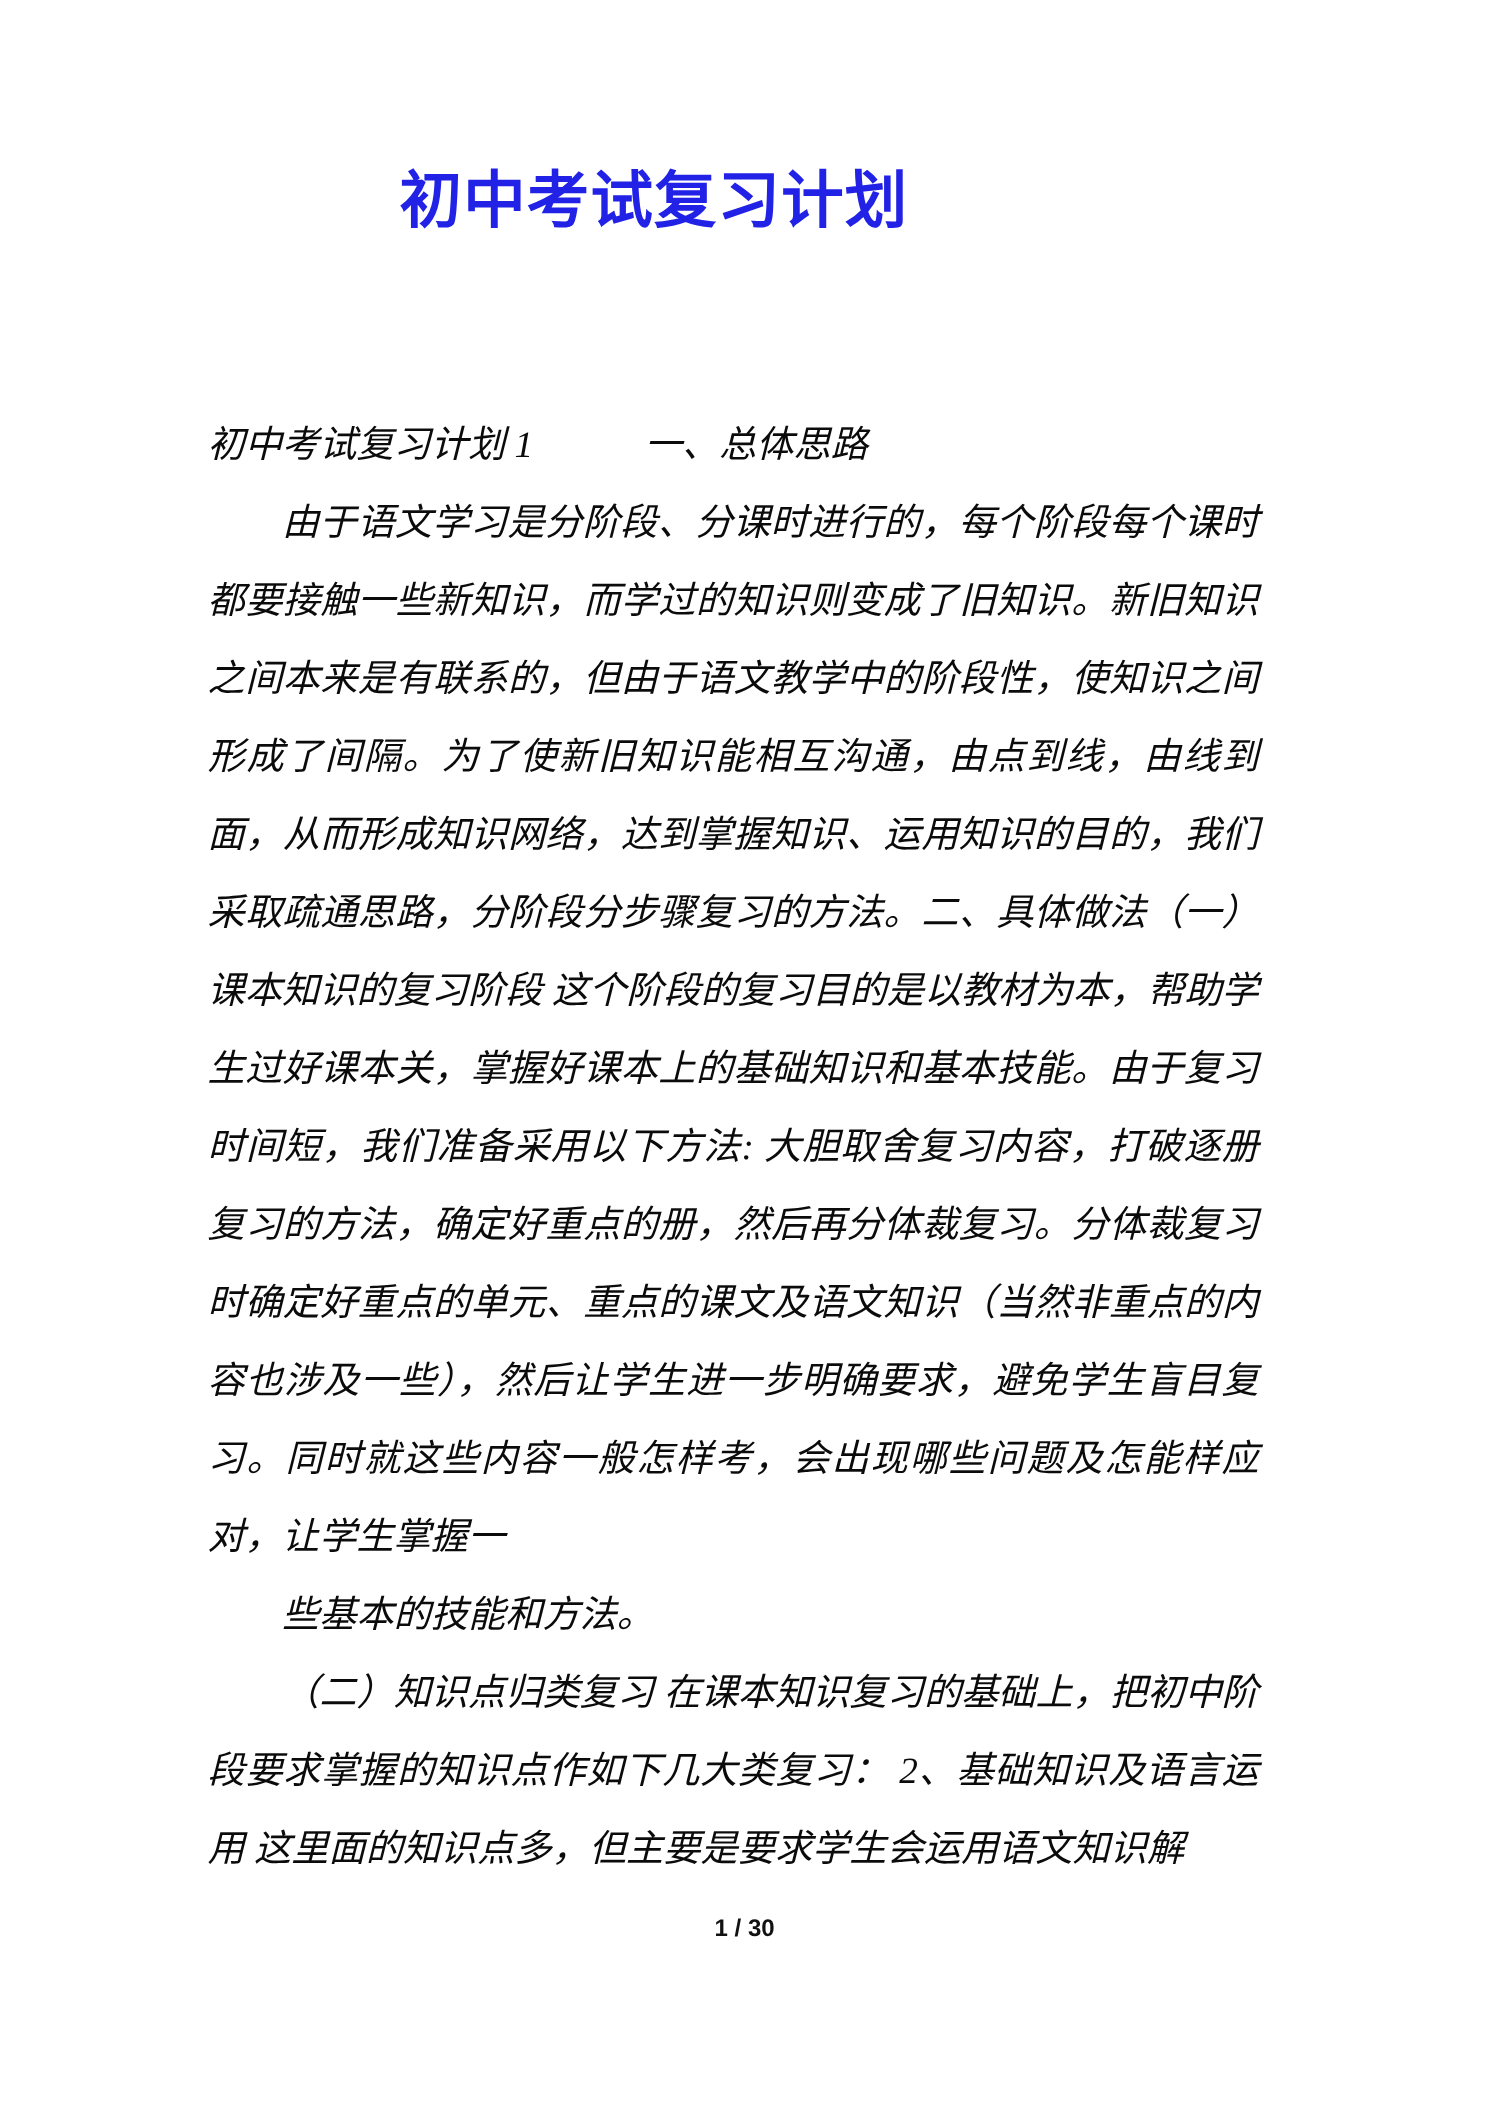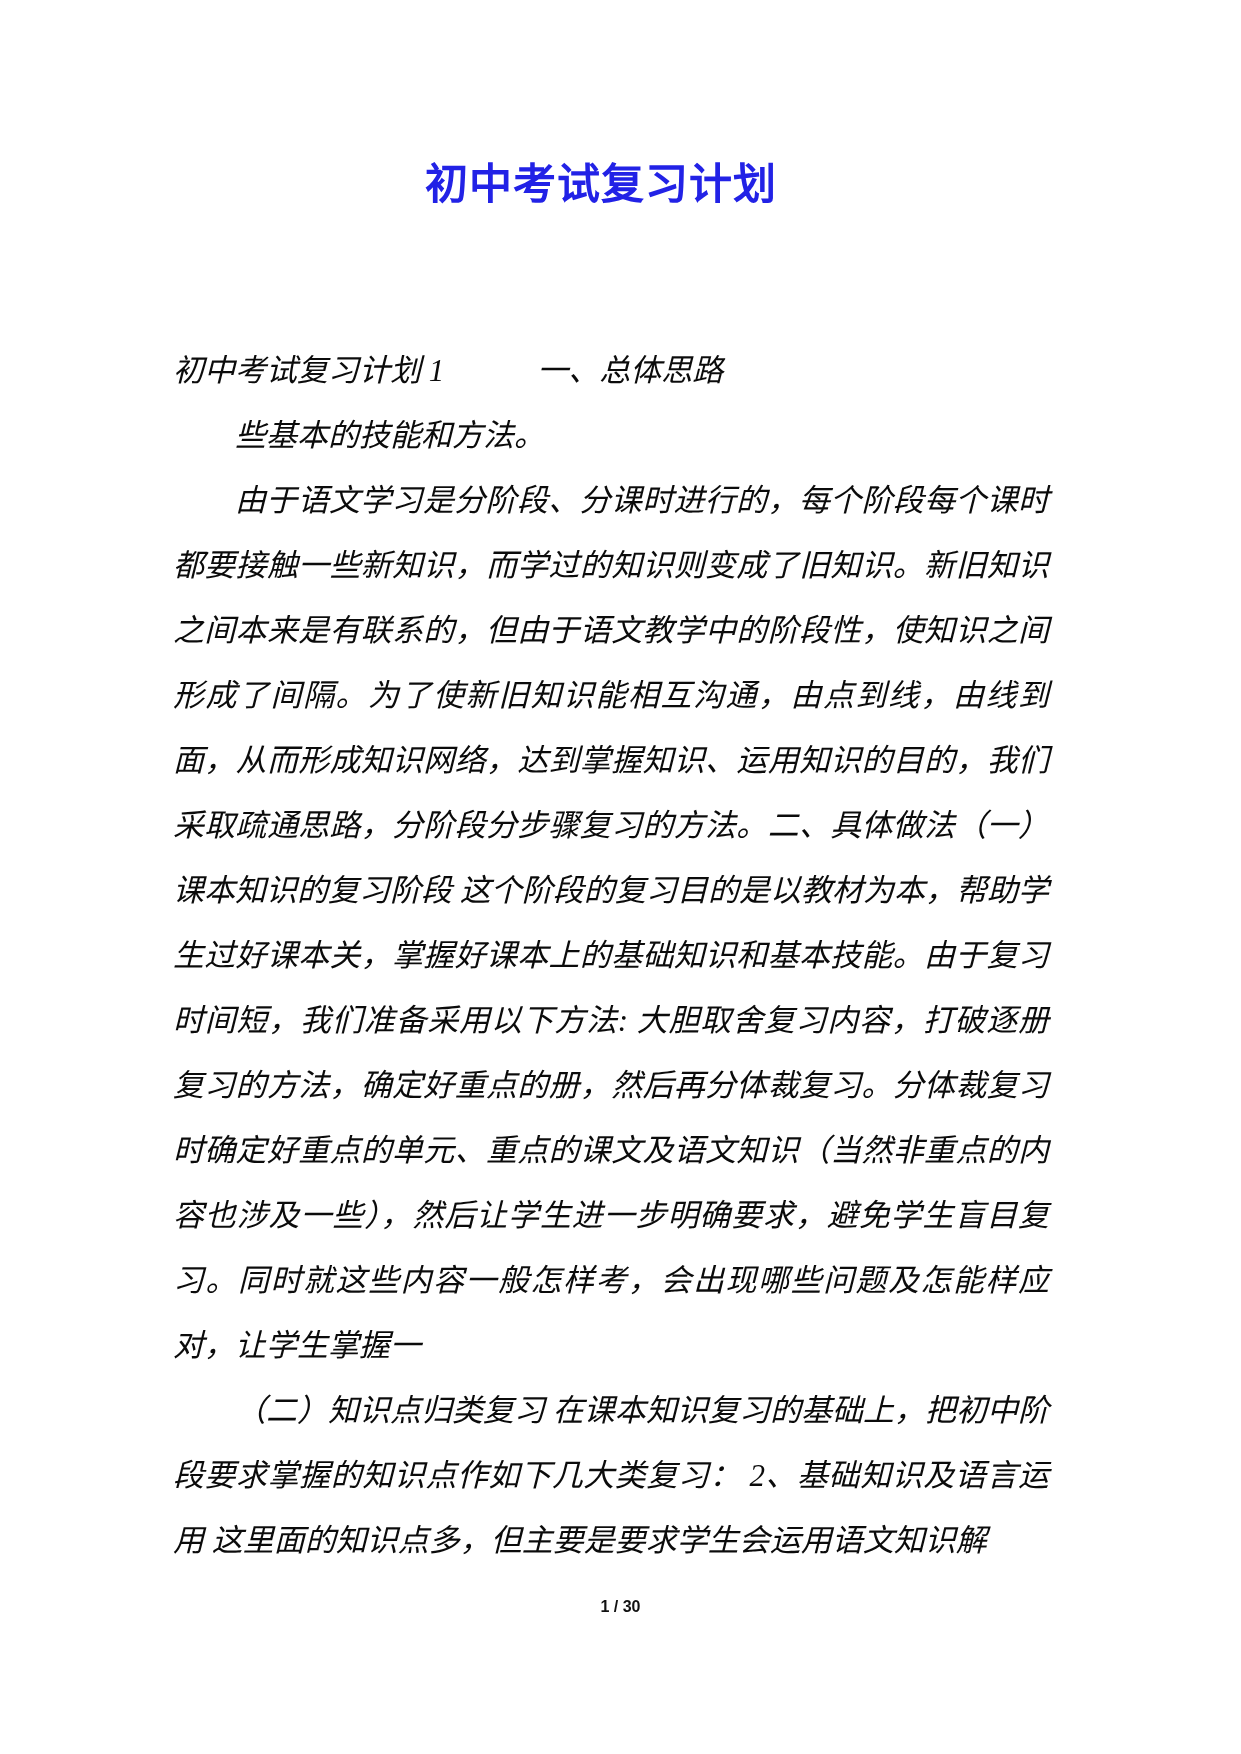--- a/index.html
+++ b/index.html
@@ -15,28 +15,27 @@
     background: #ffffff;
     overflow: hidden;
     font-family: "Liberation Serif", "DejaVu Serif", serif;
     color: #0b0b0b;
   }
   .doc-title {
     position: absolute;
     top: 138px;
     left: 0;
     width: 1090px;
-    margin: 16px;
+    margin: 0;
     text-align: center;
     font-family: "Liberation Sans", "DejaVu Sans", sans-serif;
     font-weight: 600;
-    font-size: 43px;
+    font-size: 52px;
     line-height: 60px;
     letter-spacing: 1px;
-    padding-left: 40px;
   }
   .content {
     position: absolute;
     top: 338px;
     left: 173px;
     width: 876px;
     font-size: 31px;
     line-height: 65px;
     text-align: justify;
     text-justify: inter-ideograph;
@@ -53,34 +52,34 @@
     text-indent: 0;
   }
   .footer {
     position: absolute;
     top: 1592px;
     left: 0;
     width: 1241px;
     text-align: center;
     font-family: "Liberation Sans", "DejaVu Sans", sans-serif;
     font-weight: bold;
-    font-size: 16px;
+    font-size: 20px;
     line-height: 30px;
     color: #111111;
   }
 </style>
 </head>
 <body>
 
 <div class="page" style="color: rgb(11, 11, 11);">
 
   <h1 class="doc-title" style="color: rgb(34, 34, 230);">初中考试复习计划</h1>
 
   <div class="content">
     <p class="para no-indent">初中考试复习计划 1　　　一、总体思路</p>
+    <p class="para">由于语文学习是分阶段、分课时进行的，每个阶段每个课时都要接触一些新知识，而学过的知识则变成了旧知识。新旧知识之间本来是有联系的，但由于语文教学中的阶段性，使知识之间形成了间隔。为了使新旧知识能相互沟通，由点到线，由线到面，从而形成知识网络，达到掌握知识、运用知识的目的，我们采取疏通思路，分阶段分步骤复习的方法。二、具体做法（一）课本知识的复习阶段 这个阶段的复习目的是以教材为本，帮助学生过好课本关，掌握好课本上的基础知识和基本技能。由于复习时间短，我们准备采用以下方法: 大胆取舍复习内容，打破逐册复习的方法，确定好重点的册，然后再分体裁复习。分体裁复习时确定好重点的单元、重点的课文及语文知识（当然非重点的内容也涉及一些），然后让学生进一步明确要求，避免学生盲目复习。同时就这些内容一般怎样考，会出现哪些问题及怎能样应对，让学生掌握一</p>
     <p class="para">些基本的技能和方法。</p>
-    <p class="para">由于语文学习是分阶段、分课时进行的，每个阶段每个课时都要接触一些新知识，而学过的知识则变成了旧知识。新旧知识之间本来是有联系的，但由于语文教学中的阶段性，使知识之间形成了间隔。为了使新旧知识能相互沟通，由点到线，由线到面，从而形成知识网络，达到掌握知识、运用知识的目的，我们采取疏通思路，分阶段分步骤复习的方法。二、具体做法（一）课本知识的复习阶段 这个阶段的复习目的是以教材为本，帮助学生过好课本关，掌握好课本上的基础知识和基本技能。由于复习时间短，我们准备采用以下方法: 大胆取舍复习内容，打破逐册复习的方法，确定好重点的册，然后再分体裁复习。分体裁复习时确定好重点的单元、重点的课文及语文知识（当然非重点的内容也涉及一些），然后让学生进一步明确要求，避免学生盲目复习。同时就这些内容一般怎样考，会出现哪些问题及怎能样应对，让学生掌握一</p>
     <p class="para">（二）知识点归类复习 在课本知识复习的基础上，把初中阶段要求掌握的知识点作如下几大类复习： 2、基础知识及语言运用 这里面的知识点多，但主要是要求学生会运用语文知识解</p>
   </div>
 
   <div class="footer">1 / 30</div>
 
 </div>
 
 </body></html>

